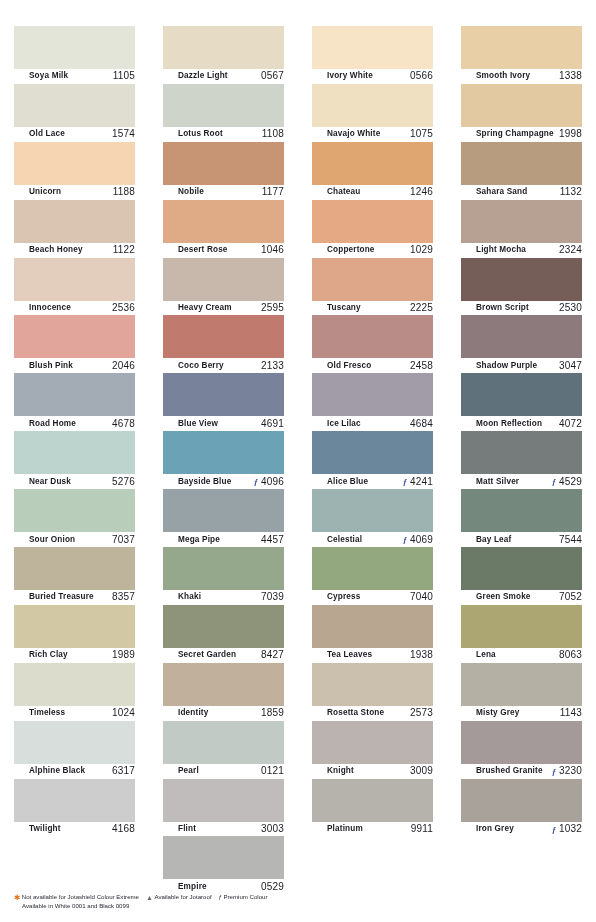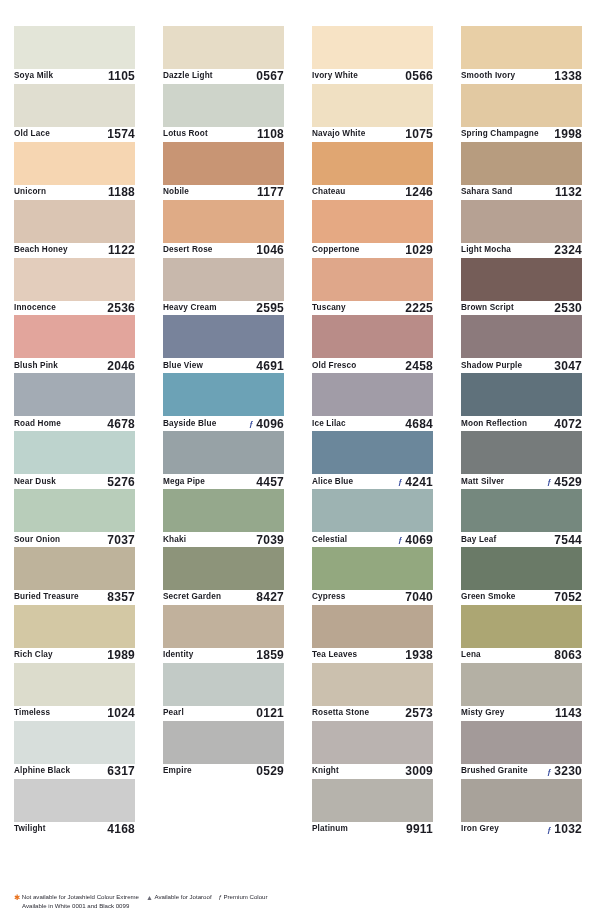--- a/index.html
+++ b/index.html
@@ -47,31 +47,32 @@
     display: flex;
     align-items: center;
     white-space: nowrap;
   }
   .cname {
     font-size: 8.2px;
     font-weight: bold;
     color: #1b1b22;
     letter-spacing: 0.02em;
     line-height: 10px;
+    margin-left: 15px;
   }
   .cright {
     position: absolute;
     right: 0;
     display: flex;
     align-items: center;
     gap: 2px;
   }
   .ccode {
-    font-size: 12px;
-    font-weight: bold;
+    font-size: 10px;
+    font-weight: normal;
     color: #1b1b22;
     letter-spacing: 0.02em;
     line-height: 10px;
   }
   .premium-mark {
     font-size: 8px;
     color: #3b4fa0;
     font-weight: bold;
     line-height: 9px;
     display: inline-block;
@@ -303,20 +304,30 @@
           <div class="chip" style="background: rgb(200, 184, 172);"></div>
           <div class="caption">
             <span class="cname">Heavy Cream</span>
             <span class="cright">
               <span class="premium-mark hidden"></span>
               <span class="ccode">2595</span>
             </span>
           </div>
         </div>
         <div class="swatch-cell">
+          <div class="chip" style="background: rgb(192, 122, 110);"></div>
+          <div class="caption">
+            <span class="cname">Coco Berry</span>
+            <span class="cright">
+              <span class="premium-mark hidden"></span>
+              <span class="ccode">2133</span>
+            </span>
+          </div>
+        </div>
+        <div class="swatch-cell">
           <div class="chip" style="background: rgb(120, 131, 155);"></div>
           <div class="caption">
             <span class="cname">Blue View</span>
             <span class="cright">
               <span class="premium-mark hidden"></span>
               <span class="ccode">4691</span>
             </span>
           </div>
         </div>
         <div class="swatch-cell">
@@ -369,20 +380,30 @@
             </span>
           </div>
         </div>
         <div class="swatch-cell">
           <div class="chip" style="background: rgb(194, 202, 198);"></div>
           <div class="caption">
             <span class="cname">Pearl</span>
             <span class="cright">
               <span class="premium-mark hidden"></span>
               <span class="ccode">0121</span>
+            </span>
+          </div>
+        </div>
+        <div class="swatch-cell">
+          <div class="chip" style="background: rgb(192, 188, 187);"></div>
+          <div class="caption">
+            <span class="cname">Flint</span>
+            <span class="cright">
+              <span class="premium-mark hidden"></span>
+              <span class="ccode">3003</span>
             </span>
           </div>
         </div>
         <div class="swatch-cell">
           <div class="chip" style="background: rgb(182, 182, 181);"></div>
           <div class="caption">
             <span class="cname">Empire</span>
             <span class="cright">
               <span class="premium-mark hidden"></span>
               <span class="ccode">0529</span>

